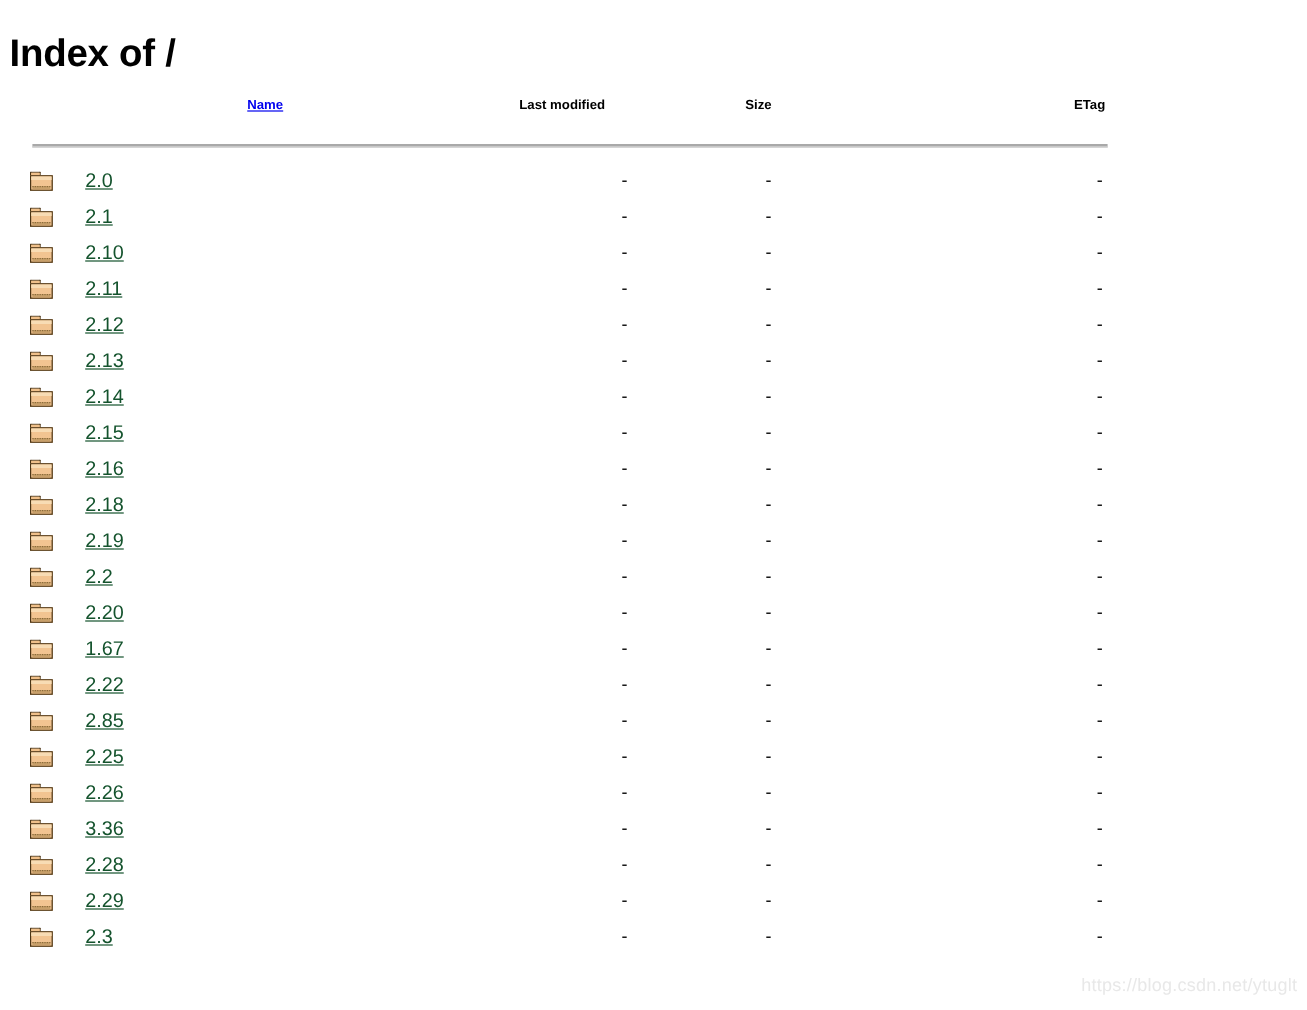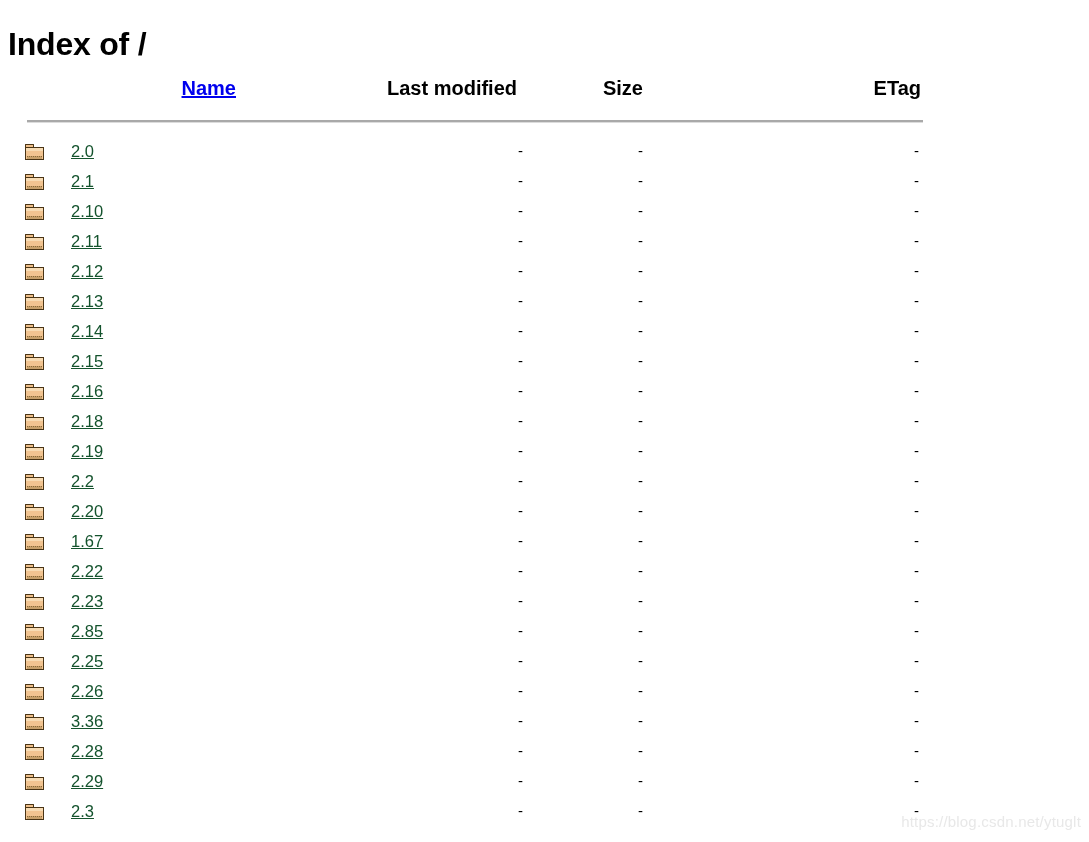--- a/index.html
+++ b/index.html
@@ -53,27 +53,27 @@
   .col-icon   { width: 66px; }
   .col-name   { width: 170px; }
   .col-mod    { width: 314px; }
   .col-size   { width: 93px; }
   .col-etag   { width: 278px; }
   .col-pad    { width: 168px; }
 
   
   .listing thead th {
     font-weight: bold;
-    font-size: 20px;
+    font-size: 11px;
     height: 32px;
     line-height: 32px;
     padding-bottom: 2px;
   }
   th.h-name    { text-align: right; padding-right: 0px; }
-  th.h-mod     { text-align: left;  padding-left: 151px; }
+  th.h-mod     { text-align: center;  padding-left: 151px; }
   th.h-size    { text-align: right;  padding-left: 37px; }
   th.h-etag    { text-align: right;  padding-left: 125px; }
 
   .name-link-header {
     color: #0000ee;
     text-decoration: underline;
     font-weight: bold;
     cursor: pointer;
   }
 
@@ -322,28 +322,20 @@
       <tr class="entry-row">
         <td class="c-icon"><span class="folder-icon"><span class="shadow"></span><span class="tab"></span><span class="body"></span></span></td>
         <td class="c-name"><span class="entry-link">2.22</span></td>
         <td class="c-mod">-</td>
         <td class="c-size">-</td>
         <td class="c-etag">-</td>
         <td class="c-pad"></td>
       </tr>
       <tr class="entry-row">
         <td class="c-icon"><span class="folder-icon"><span class="shadow"></span><span class="tab"></span><span class="body"></span></span></td>
-        <td class="c-name"><span class="entry-link">2.23</span></td>
-        <td class="c-mod">-</td>
-        <td class="c-size">-</td>
-        <td class="c-etag">-</td>
-        <td class="c-pad"></td>
-      </tr>
-      <tr class="entry-row">
-        <td class="c-icon"><span class="folder-icon"><span class="shadow"></span><span class="tab"></span><span class="body"></span></span></td>
         <td class="c-name"><span class="entry-link">2.85</span></td>
         <td class="c-mod">-</td>
         <td class="c-size">-</td>
         <td class="c-etag">-</td>
         <td class="c-pad"></td>
       </tr>
       <tr class="entry-row">
         <td class="c-icon"><span class="folder-icon"><span class="shadow"></span><span class="tab"></span><span class="body"></span></span></td>
         <td class="c-name"><span class="entry-link">2.25</span></td>
         <td class="c-mod">-</td>

